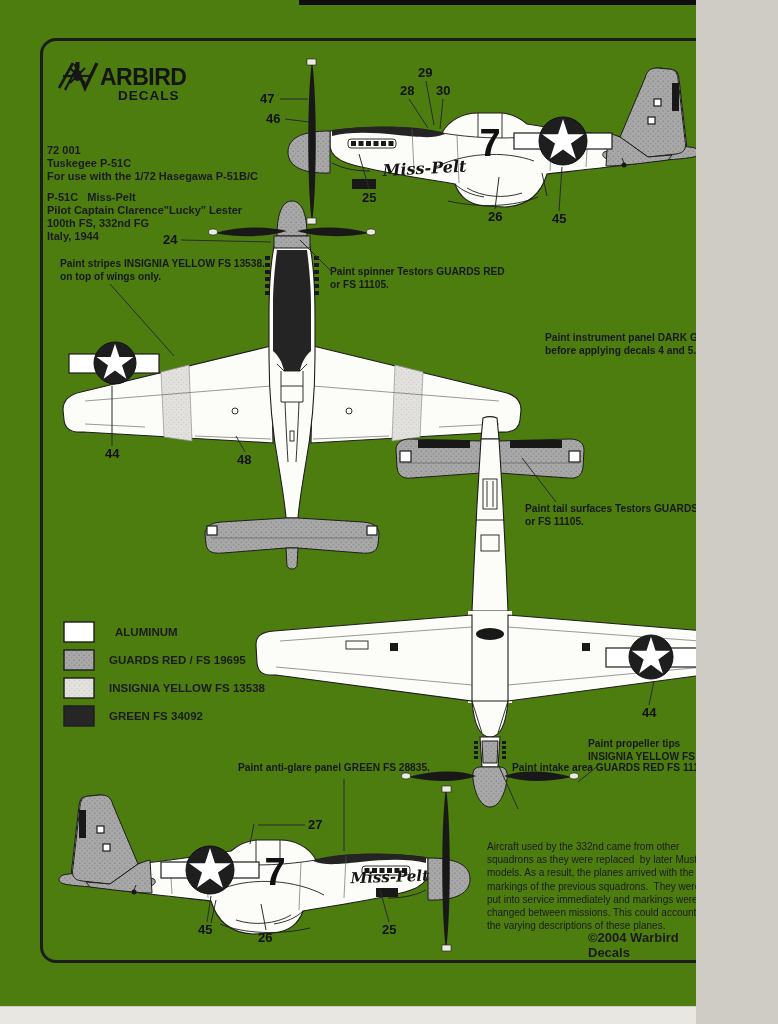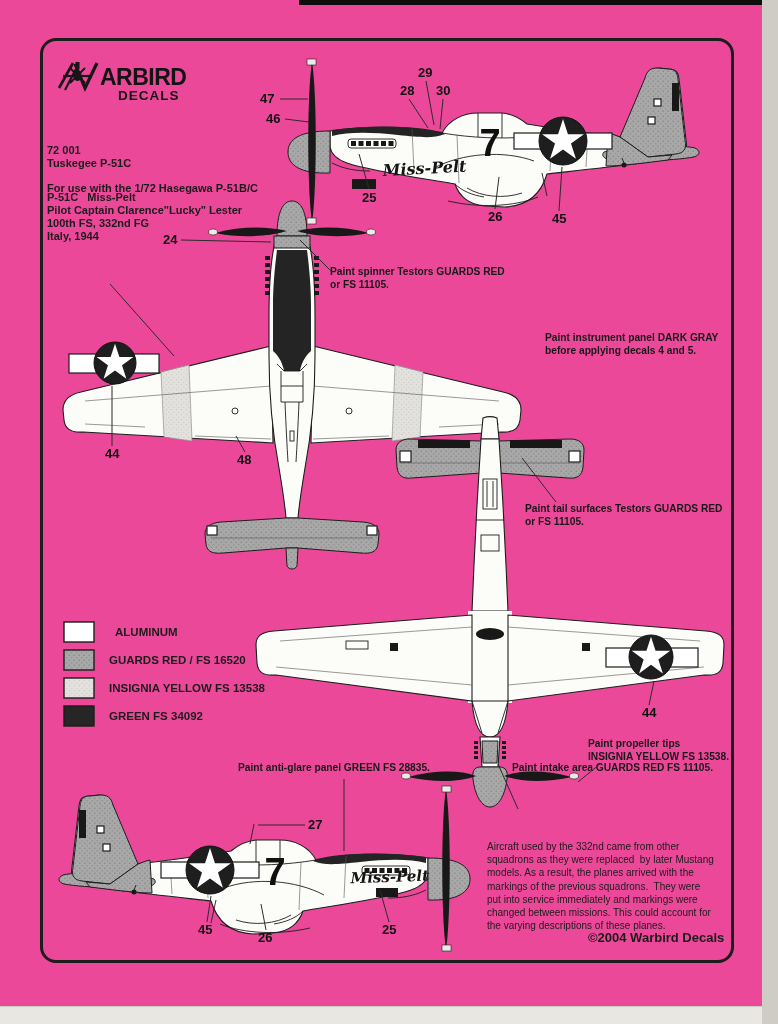--- a/index.html
+++ b/index.html
@@ -1,16 +1,16 @@
 <!DOCTYPE html>
 <html><head>
 <meta charset="utf-8">
 <style>
   html,body{margin:0;padding:0;background:#cfccc5;}
-  .page{position:relative;width:762px;height:1024px;background:#ec4899;overflow:hidden;
+  .page{position:relative;width:696px;height:1024px;background:#4d7c0f;overflow:hidden;
         font-family:"Liberation Sans",sans-serif;color:#1b1b1b;}
   .abs{position:absolute;}
   .sheet-border{position:absolute;left:40px;top:38px;width:688px;height:919px;
         border:3px solid #1c1c1c;border-radius:16px;}
   .topbar{position:absolute;left:299px;top:0;width:479px;height:5px;background:#0e0e0e;}
   .bottomstrip{position:absolute;left:0;top:1006px;width:778px;height:18px;background:#e9e7e1;border-top:1px solid #cfccc4;}
   .hdr{position:absolute;font-weight:bold;font-size:11px;line-height:1.18;white-space:pre;margin-top:48px;}
   .note{position:absolute;font-weight:bold;font-size:10.2px;line-height:1.24;white-space:pre-wrap;color:#181818;}
   .body-text{position:absolute;font-weight:normal;font-size:10px;line-height:1.32;white-space:pre-wrap;}
   .copyright{position:absolute;font-weight:bold;font-size:13px;}
@@ -68,21 +68,21 @@
         <rect x="19.5" y="8" width="4" height="7" fill="#161616"></rect>
         <ellipse cx="21.5" cy="21.5" rx="4" ry="5.5" fill="#161616"></ellipse>
       </g>
     </g>
     <text class="logo-text" x="44" y="31" font-size="23" letter-spacing="-0.5">ARBIRD</text>
     <text class="logo-text" x="62" y="46" font-size="13.5" letter-spacing="1">DECALS</text>
   </svg>
 
   <div class="hdr" style="left:47px;top:96px">72 001</div>
   <div class="hdr" style="left:47px;top:109px">Tuskegee P-51C</div>
-  <div class="hdr" style="left:47px;top:134px">For use with the 1/72 Hasegawa P-51B/C</div>
+  <div class="hdr" style="left:47px;top:122px">For use with the 1/72 Hasegawa P-51B/C</div>
   <div class="hdr" style="left:47px;top:143px">P-51C   Miss-Pelt</div>
   <div class="hdr" style="left:47px;top:156px">Pilot Captain Clarence"Lucky" Lester</div>
   <div class="hdr" style="left:47px;top:169px">100th FS, 332nd FG</div>
   <div class="hdr" style="left:47px;top:182px">Italy, 1944</div>
 
   <svg class="abs" style="left:252px;top:55px" width="478" height="172" viewBox="0 0 478 172">
     <g id="airframeRight">
       <path class="hull" d="M78,76 C120,70 164,72 190,78 C197,65 211,58 226,58 L250,58 C261,59 269,64 275,69 C312,75 350,80 372,82 L394,23 C396,15 400,13 407,13 L417,14 C424,14 426,17 427,24 L434,85 C436,95 432,98 425,99 L399,103 C396,106 393,108 389,108 C350,113 312,117 295,119 C289,139 275,151 253,152 L233,151 C217,150 207,141 203,129 C168,123 118,116 95,108 C84,104 79,98 78,92 Z"></path>
       <path class="red" d="M352,97 C372,92 428,89 443,93 C449,96 448,100 442,102 C420,106 372,107 355,104 C350,102 350,99 352,97 Z"></path>
       <path class="red" d="M368,82 L393,23 C395,15 399,13 406,13 L416,14 C423,14 425,17 426,24 L433,85 C435,95 431,98 424,99 L396,102 Z"></path>
@@ -294,20 +294,22 @@
       <line class="ln" x1="277" y1="43" x2="230" y2="43"></line>
       <text class="co" x="170" y="152">45</text>
       <line class="ln" x1="179" y1="140" x2="183" y2="114"></line>
       <text class="co" x="230" y="160">26</text>
       <line class="ln" x1="238" y1="148" x2="233" y2="122"></line>
       <text class="co" x="354" y="152">25</text>
       <line class="ln" x1="361" y1="140" x2="352" y2="108"></line>
     </g>
   </svg>
 
+  <div class="note" style="left:60px;top:258px;width:250px">Paint stripes INSIGNIA YELLOW FS 13538.
+on top of wings only.</div>
   <div class="note" style="left:330px;top:266px;width:220px">Paint spinner Testors GUARDS RED
 or FS 11105.</div>
   <div class="note" style="left:545px;top:332px;width:190px">Paint instrument panel DARK GRAY
 before applying decals 4 and 5.</div>
   <div class="note" style="left:525px;top:503px;width:210px">Paint tail surfaces Testors GUARDS RED
 or FS 11105.</div>
   <div class="note" style="left:588px;top:738px;width:180px">Paint propeller tips
 INSIGNIA YELLOW FS 13538.</div>
   <div class="note" style="left:512px;top:762px;width:220px">Paint intake area GUARDS RED FS 11105.</div>
   <div class="note" style="left:238px;top:762px;width:240px">Paint anti-glare panel GREEN FS 28835.</div>
@@ -325,21 +327,21 @@
     <div class="legend-row">
       <svg width="32" height="22">
           <rect x="1" y="1" width="30" height="20" stroke="#1d1d1d" stroke-width="1.4" fill="#ffffff"></rect>
         </svg>
       <span class="legend-label">ALUMINUM</span>
     </div>
     <div class="legend-row">
       <svg width="32" height="22">
           <rect x="1" y="1" width="30" height="20" stroke="#1d1d1d" stroke-width="1.4" fill="url(#redTex)"></rect>
         </svg>
-      <span class="legend-label">GUARDS RED / FS 16520</span>
+      <span class="legend-label">GUARDS RED / FS 19695</span>
     </div>
     <div class="legend-row">
       <svg width="32" height="22">
           <rect x="1" y="1" width="30" height="20" stroke="#1d1d1d" stroke-width="1.4" fill="url(#yelTex)"></rect>
         </svg>
       <span class="legend-label">INSIGNIA YELLOW FS 13538</span>
     </div>
     <div class="legend-row">
       <svg width="32" height="22">
           <rect x="1" y="1" width="30" height="20" stroke="#1d1d1d" stroke-width="1.4" fill="#262626"></rect>

